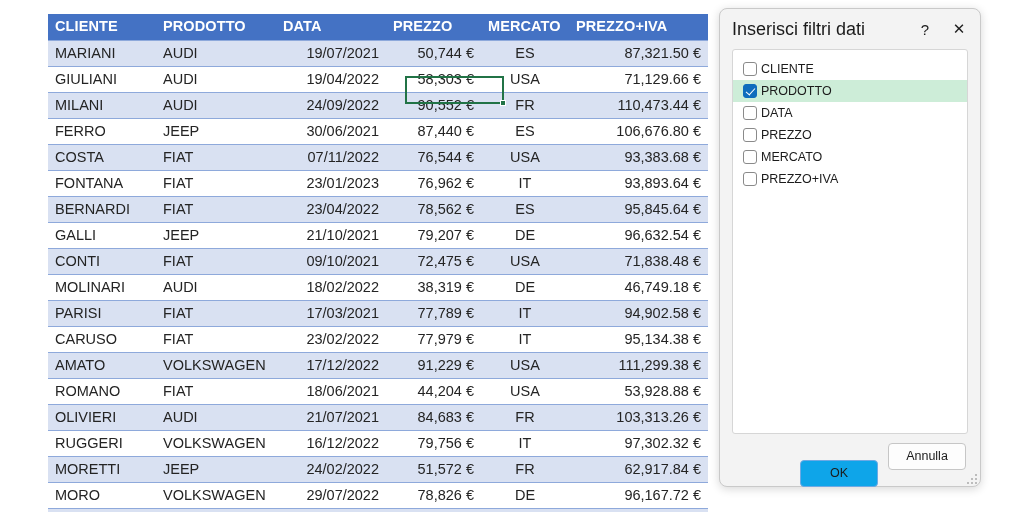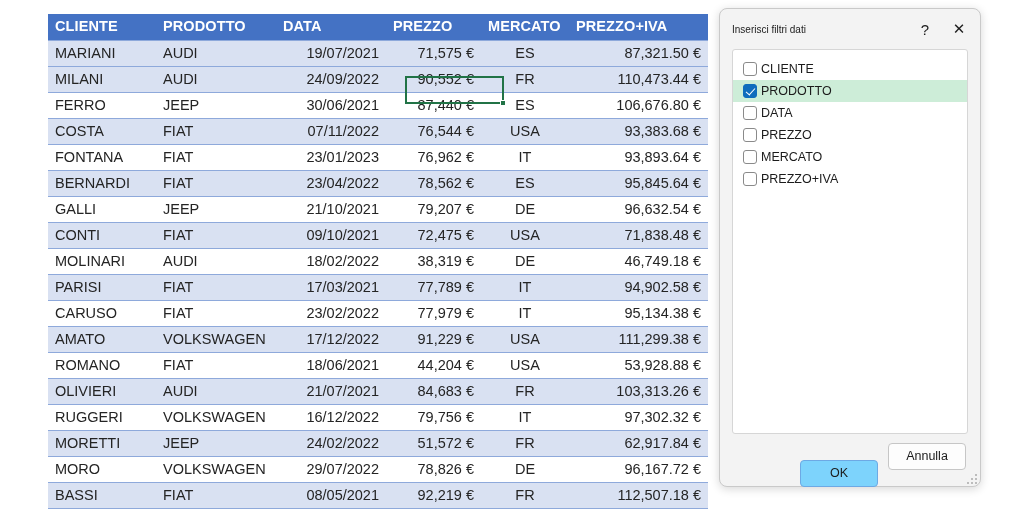--- a/index.html
+++ b/index.html
@@ -92,21 +92,21 @@
     flex-direction: column;
   }
   #dlg-titlebar {
     height: 40px;
     display: flex;
     align-items: center;
     padding: 0 4px 0 12px;
     flex: none;
   }
   #dlg-title {
-    font-size: 10px;
+    font-size: 18px;
     color: #1B1B1B;
     flex: 1;
     white-space: nowrap;
   }
   .dlg-btn {
     width: 34px; height: 30px;
     display: flex; align-items: center; justify-content: center;
     font-size: 15px;
     color: #1B1B1B;
     border-radius: 4px;
@@ -182,21 +182,21 @@
     color: #1B1B1B;
     background: #FDFDFD;
     border: 1px solid #C6C6C6;
     border-radius: 4px;
     display: flex; align-items: center; justify-content: center;
     font-family: "Liberation Sans", sans-serif;
     cursor: default;
   }
   .act-btn.primary {
     border: 1.5px solid #6DA9E4;
-    background: #7dd3fc;
+    background: #0ea5e9;
     margin-top: 34px;
   }
   #resize-grip {
     position: absolute;
     right: 3px; bottom: 2px;
     width: 12px; height: 12px;
     opacity: 0.45;
   }
   #resize-grip i {
     position: absolute;
@@ -220,23 +220,31 @@
           <th class="c-prezzo">PREZZO</th>
           <th class="c-mercato">MERCATO</th>
           <th class="c-iva">PREZZO+IVA</th>
         </tr>
       </thead>
       <tbody id="tbody">
           <tr class="band">
             <td class="c-cliente">MARIANI</td>
             <td class="c-prodotto">AUDI</td>
             <td class="c-data">19/07/2021</td>
-            <td class="c-prezzo">71,575 €</td>
+            <td class="c-prezzo">50,744 €</td>
             <td class="c-mercato">ES</td>
             <td class="c-iva">87,321.50 €</td>
+          </tr>
+          <tr class="plain">
+            <td class="c-cliente">GIULIANI</td>
+            <td class="c-prodotto">AUDI</td>
+            <td class="c-data">19/04/2022</td>
+            <td class="c-prezzo">58,303 €</td>
+            <td class="c-mercato">USA</td>
+            <td class="c-iva">71,129.66 €</td>
           </tr>
           <tr class="band">
             <td class="c-cliente">MILANI</td>
             <td class="c-prodotto">AUDI</td>
             <td class="c-data">24/09/2022</td>
             <td class="c-prezzo">90,552 €</td>
             <td class="c-mercato">FR</td>
             <td class="c-iva">110,473.44 €</td>
           </tr>
           <tr class="plain">

